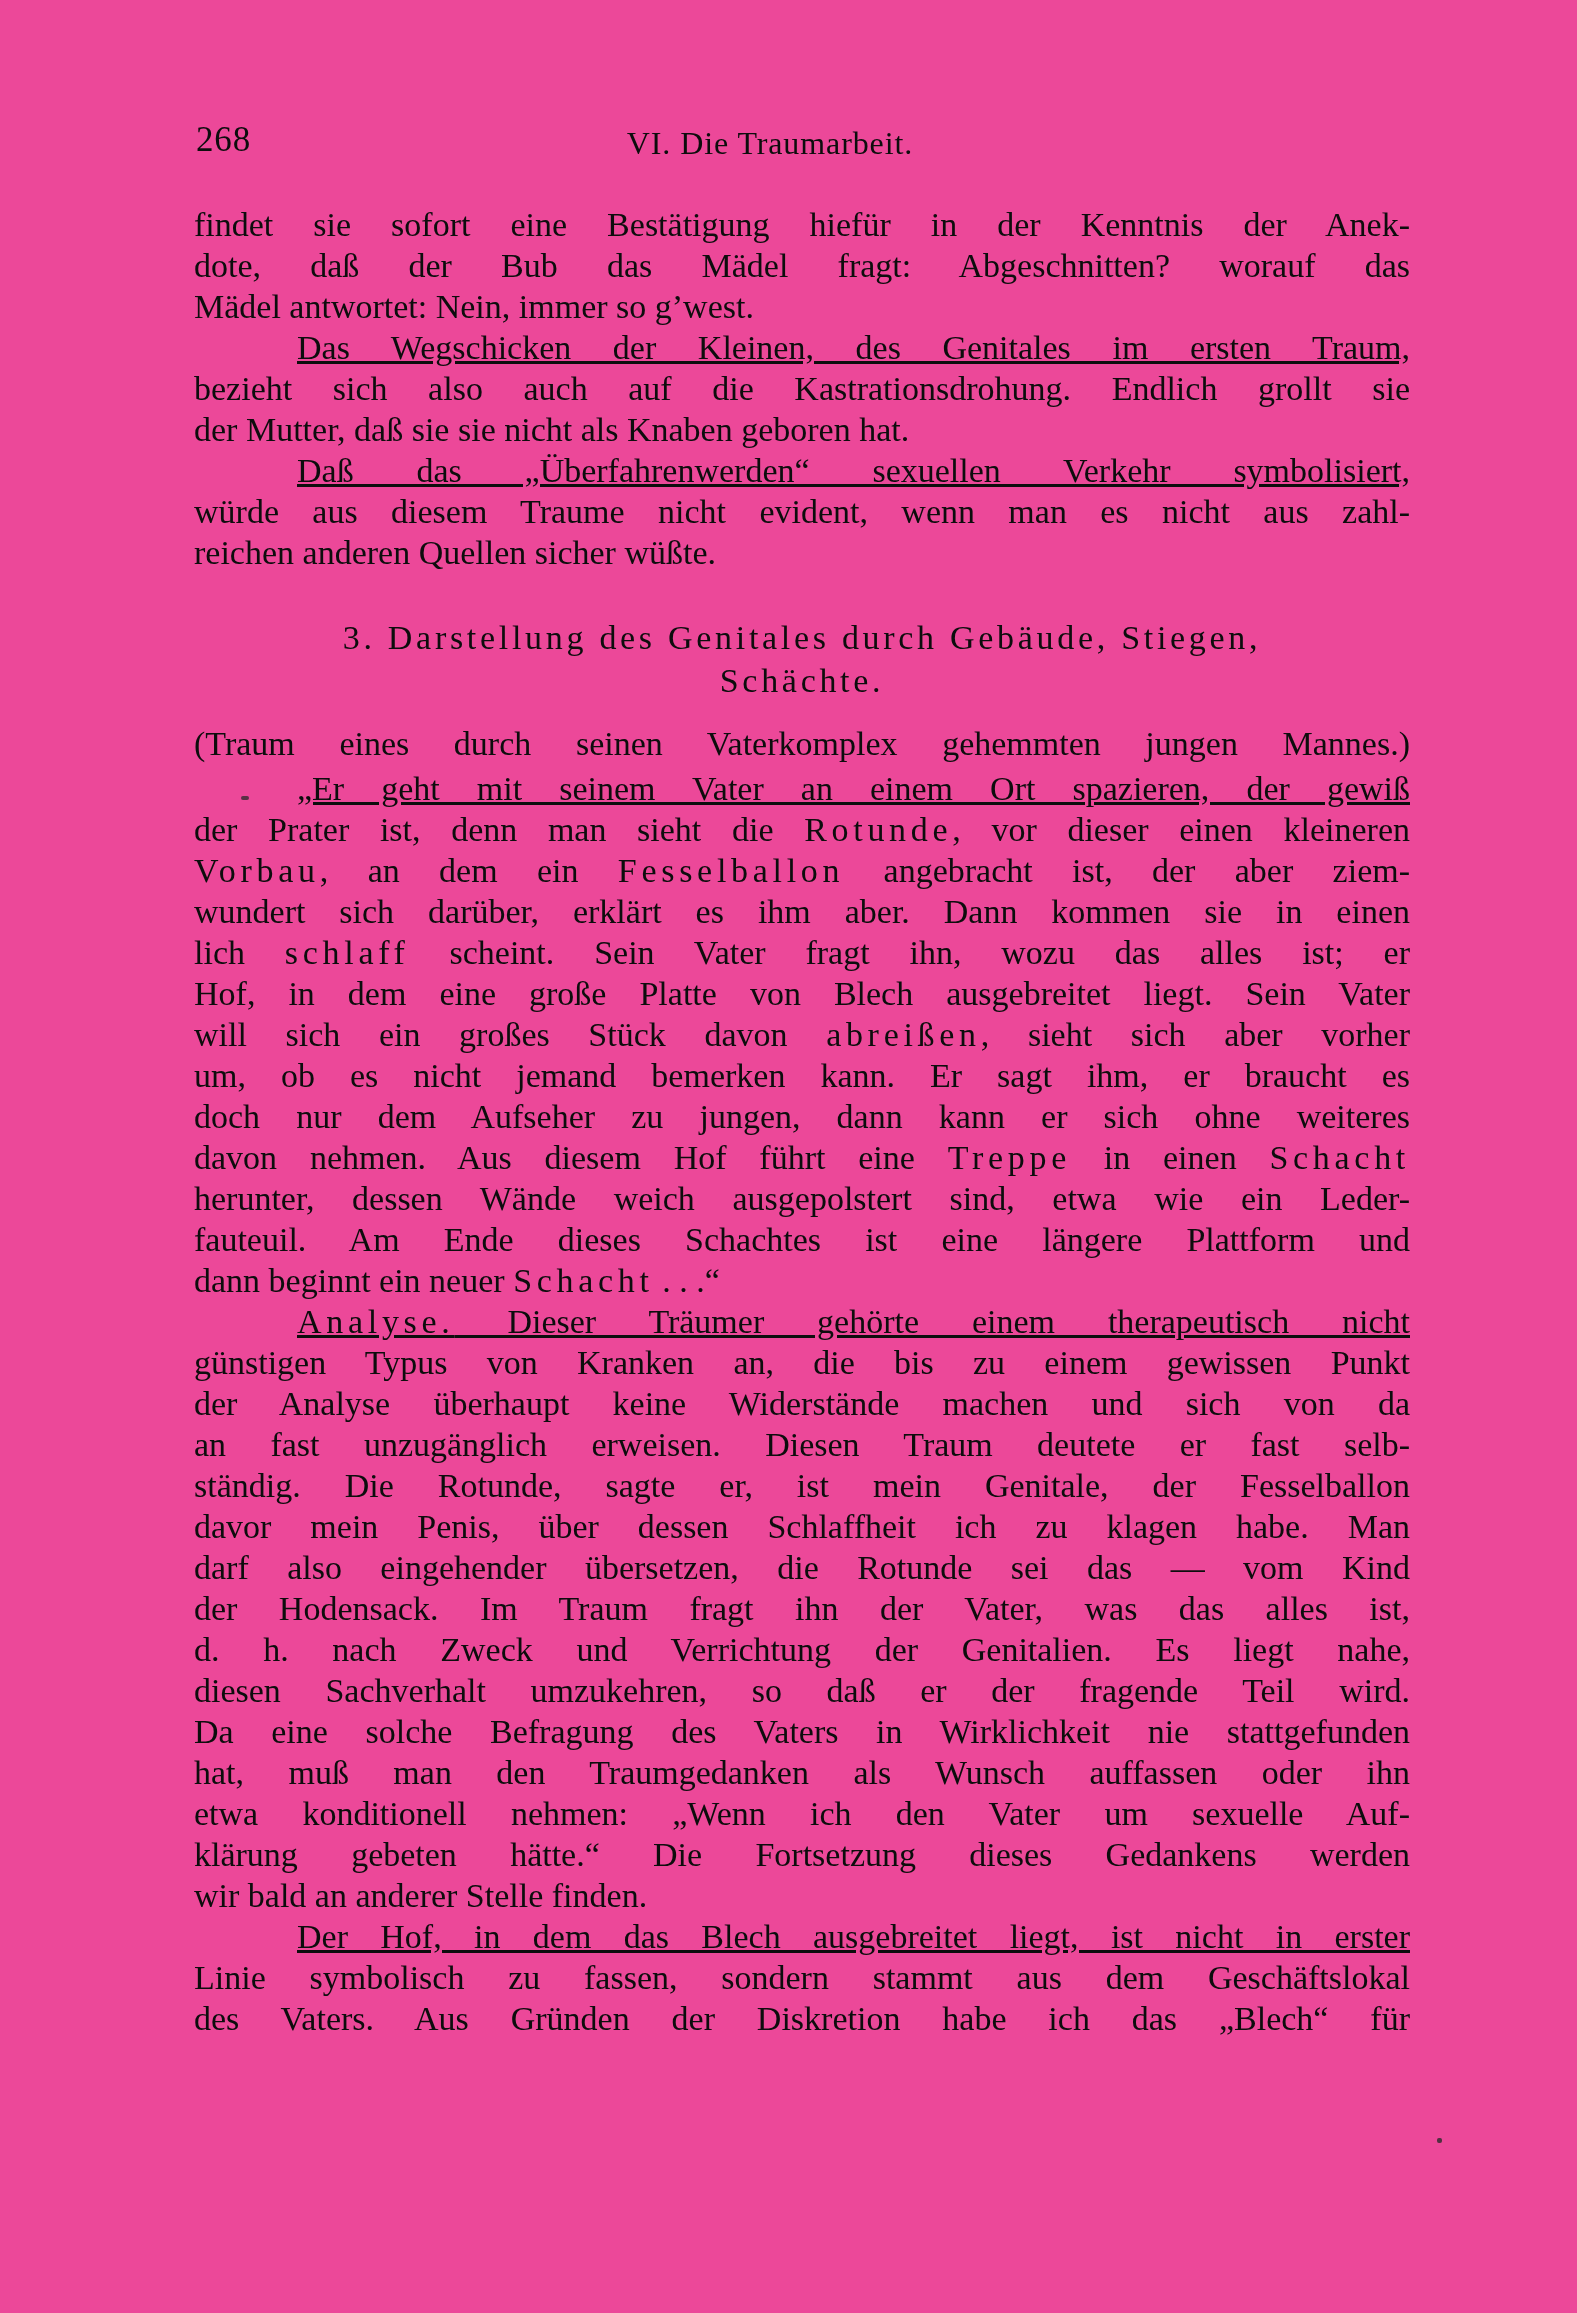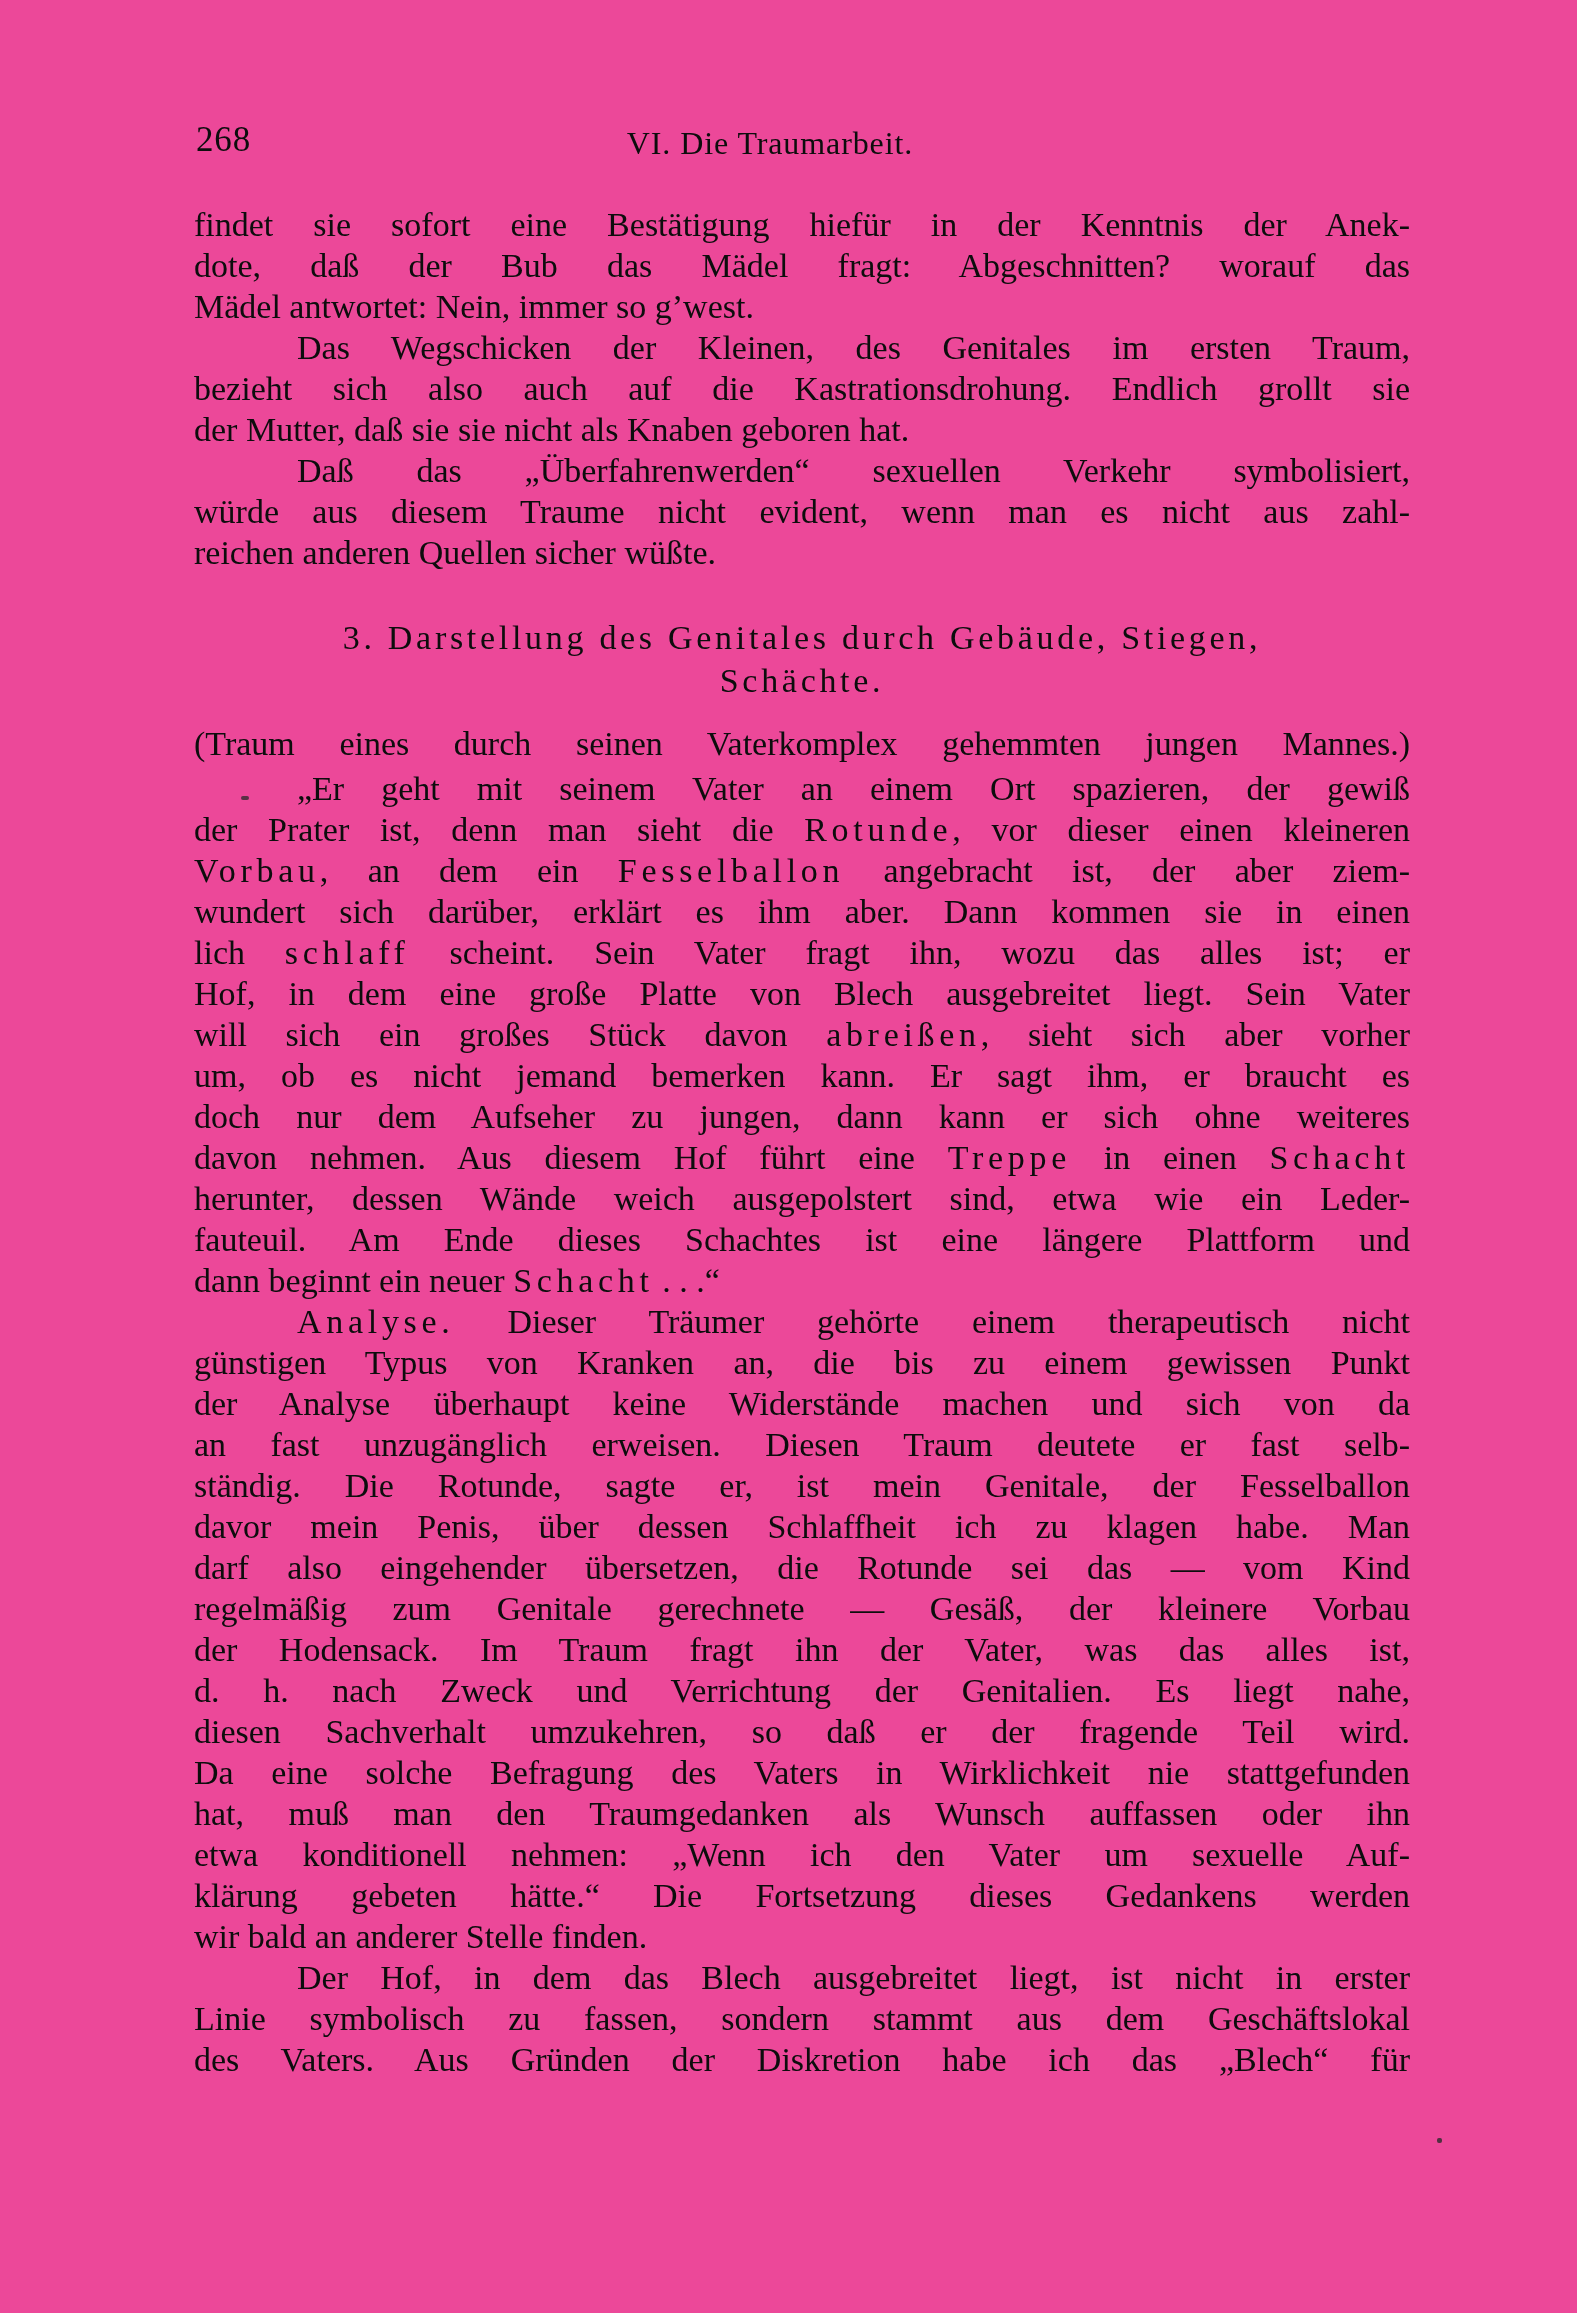--- a/index.html
+++ b/index.html
@@ -38,21 +38,21 @@
   }
   .line{
     text-align:justify;
     -moz-text-align-last:justify;
     text-align-last:justify;
   }
   .line.last{
     text-align-last:left;
     -moz-text-align-last:left;
   }
-  .line.indent{ text-indent:103px; }
+  .line.indent{ text-indent:103px;text-decoration:underline; }
   .sperr{ letter-spacing:4.7px; }
   .heading{ margin-top:43px; }
   .heading .line{
     text-align-last:center;
     -moz-text-align-last:center;
     letter-spacing:3.7px;
     font-size:34px;
     line-height:43px;
   }
   .subtitle{ margin-top:21px; margin-bottom:3.7px; }
@@ -109,21 +109,20 @@
         <div class="line last"><span>dann beginnt ein neuer </span><span class="sperr">Schacht</span><span> . . .“</span></div>
       </div>
       <div class="block paragraph">
         <div class="line indent"><span class="sperr">Analyse.</span><span> Dieser Träumer gehörte einem therapeutisch nicht</span></div>
         <div class="line"><span>günstigen Typus von Kranken an, die bis zu einem gewissen Punkt</span></div>
         <div class="line"><span>der Analyse überhaupt keine Widerstände machen und sich von da</span></div>
         <div class="line"><span>an fast unzugänglich erweisen. Diesen Traum deutete er fast selb-</span></div>
         <div class="line"><span>ständig. Die Rotunde, sagte er, ist mein Genitale, der Fesselballon</span></div>
         <div class="line"><span>davor mein Penis, über dessen Schlaffheit ich zu klagen habe. Man</span></div>
         <div class="line"><span>darf also eingehender übersetzen, die Rotunde sei das — vom Kind</span></div>
-        <div class="line"><span>regelmäßig zum Genitale gerechnete — Gesäß, der kleinere Vorbau</span></div>
         <div class="line"><span>der Hodensack. Im Traum fragt ihn der Vater, was das alles ist,</span></div>
         <div class="line"><span>d. h. nach Zweck und Verrichtung der Genitalien. Es liegt nahe,</span></div>
         <div class="line"><span>diesen Sachverhalt umzukehren, so daß er der fragende Teil wird.</span></div>
         <div class="line"><span>Da eine solche Befragung des Vaters in Wirklichkeit nie stattgefunden</span></div>
         <div class="line"><span>hat, muß man den Traumgedanken als Wunsch auffassen oder ihn</span></div>
         <div class="line"><span>etwa konditionell nehmen: „Wenn ich den Vater um sexuelle Auf-</span></div>
         <div class="line"><span>klärung gebeten hätte.“ Die Fortsetzung dieses Gedankens werden</span></div>
         <div class="line last"><span>wir bald an anderer Stelle finden.</span></div>
       </div>
       <div class="block paragraph">

